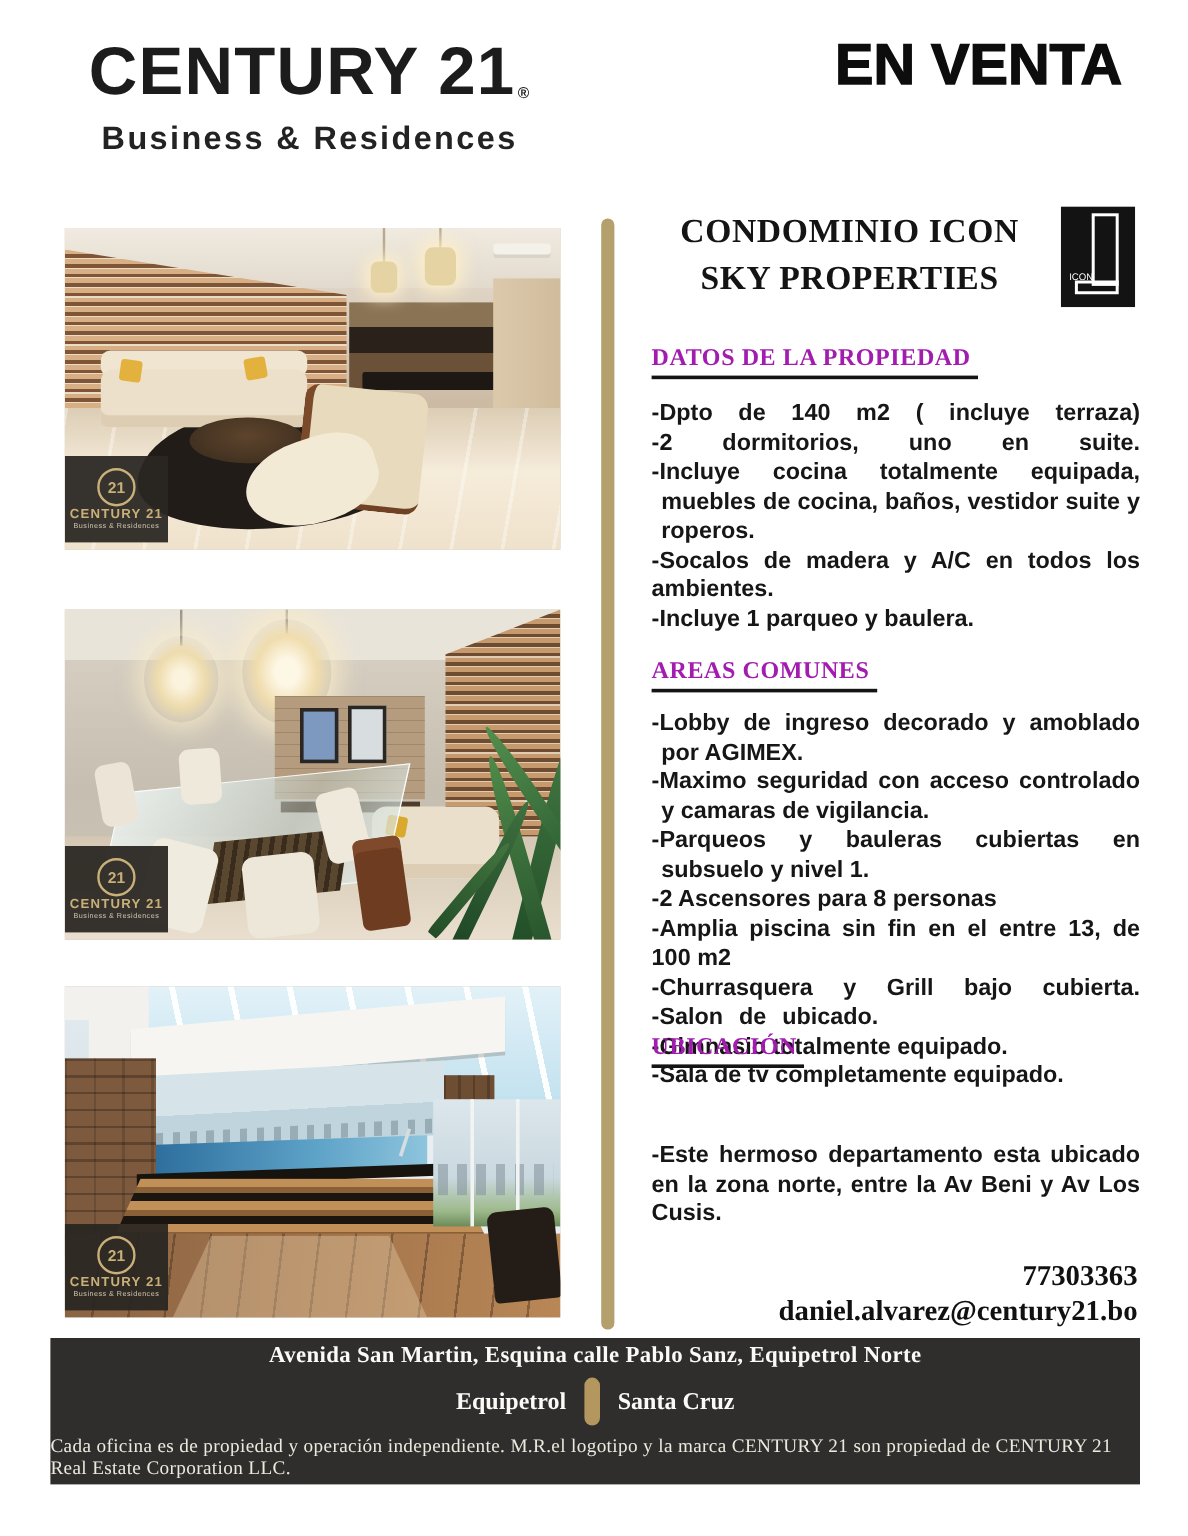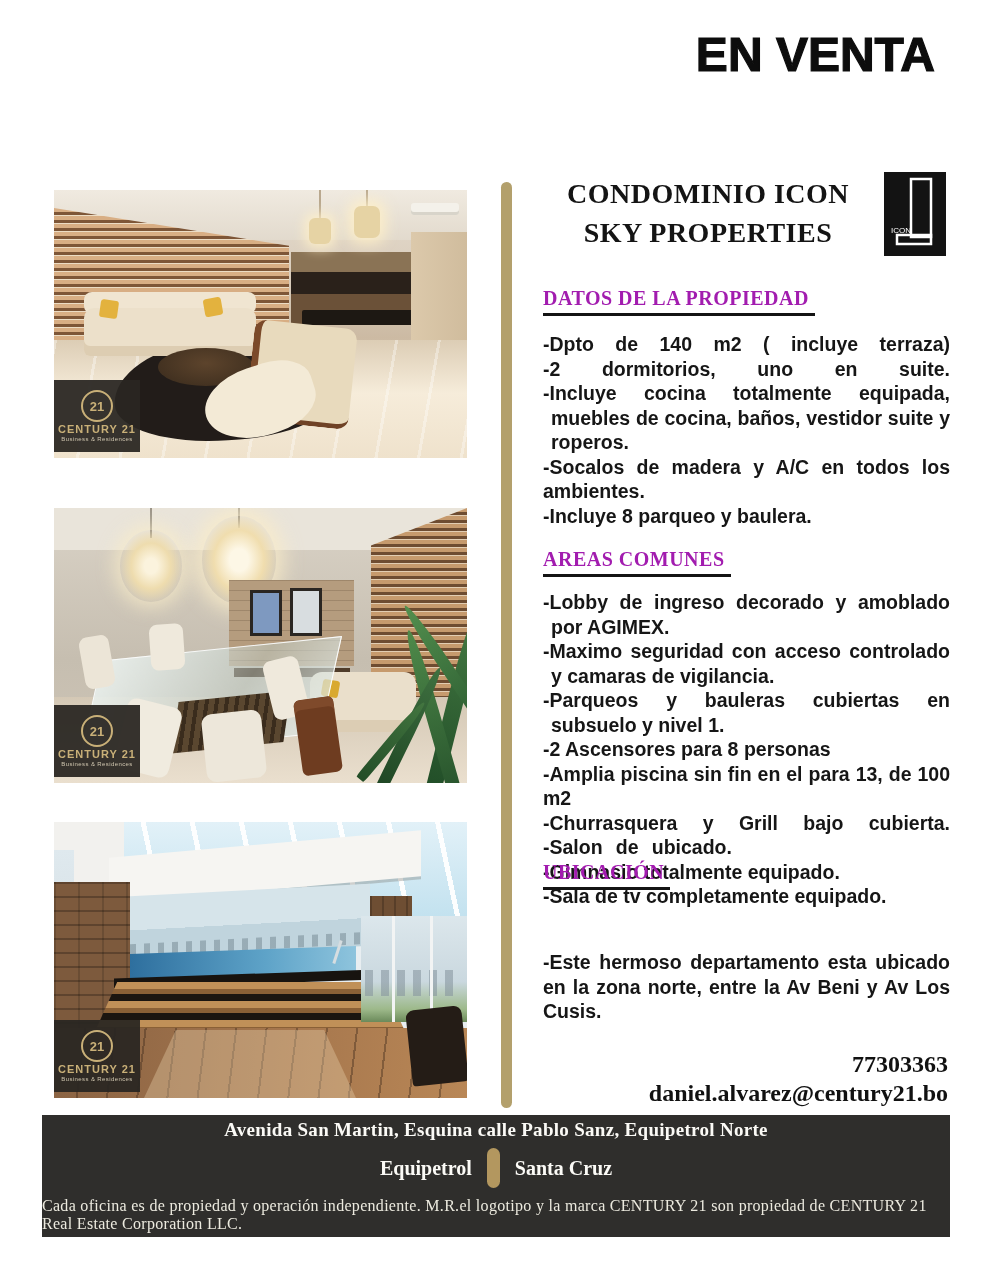--- a/index.html
+++ b/index.html
@@ -179,20 +179,24 @@
   .p3-path{left:90px;bottom:0;width:212px;height:68px;background:rgba(232,208,172,.38);
      clip-path:polygon(15% 0,85% 0,100% 100%,0 100%);}
   .p3-chair{right:2px;bottom:14px;width:56px;height:76px;background:#241c16;
      border-radius:8px 8px 4px 4px;transform:rotate(-6deg);}
 </style>
 </head>
 <body>
 
 <div class="page">
 
+  <div class="brand">
+    <div class="brand-name"><span>CENTURY 21</span><span class="brand-reg">®</span></div>
+    <div class="brand-tag">Business &amp; Residences</div>
+  </div>
   <div class="main-title">
     <div>EN VENTA</div>
   </div>
 
   <div class="photo" id="photo1">
     <div class="p1-wall"></div>
     <div class="p1-ceiling"></div>
     <div class="p1-blinds"></div>
     <div class="p1-kitchen"></div>
     <div class="p1-counter"></div>
@@ -302,30 +306,30 @@
     <path d="M13 63 H47 V72 H13 Z" fill="none" stroke="#ffffff" stroke-width="2.5"></path>
     <text x="7" y="61" font-size="8" fill="#ffffff" font-family="Liberation Sans, sans-serif">ICON</text>
   </svg>
 
   <div class="sec-head" id="datos-head"><span>DATOS DE LA PROPIEDAD</span></div>
   <div class="sec-body" id="datos-body">
     <p class="jl">-Dpto de 140 m2 ( incluye terraza)</p>
     <p class="jl">-2 dormitorios, uno en suite.</p>
     <p class="just hang">-Incluye cocina totalmente equipada, muebles de cocina, baños, vestidor suite y roperos.</p>
     <p class="just">-Socalos de madera y A/C en todos los ambientes.</p>
-    <p>-Incluye 8 parqueo y baulera.</p>
+    <p>-Incluye 1 parqueo y baulera.</p>
   </div>
 
   <div class="sec-head" id="areas-head"><span>AREAS COMUNES</span></div>
   <div class="sec-body" id="areas-body">
     <p class="just hang">-Lobby de ingreso decorado y amoblado por AGIMEX.</p>
     <p class="just hang">-Maximo seguridad con acceso controlado y camaras de vigilancia.</p>
     <p class="just hang">-Parqueos y bauleras cubiertas en subsuelo y nivel 1.</p>
     <p>-2 Ascensores para 8 personas</p>
-    <p class="just">-Amplia piscina sin fin en el para 13, de 100 m2</p>
+    <p class="just">-Amplia piscina sin fin en el entre 13, de 100 m2</p>
     <p class="jl">-Churrasquera y Grill bajo cubierta.</p>
     <p class="wide">-Salon de ubicado.</p>
     <p>-Gimnasio totalmente equipado.</p>
     <p>-Sala de tv completamente equipado.</p>
   </div>
 
   <div class="sec-head" id="ubi-head"><span>UBICACIÓN</span></div>
   <div class="sec-body" id="ubi-body">
     <p class="just">-Este hermoso departamento esta ubicado en la zona norte, entre la Av Beni y Av Los Cusis.</p>
   </div>

